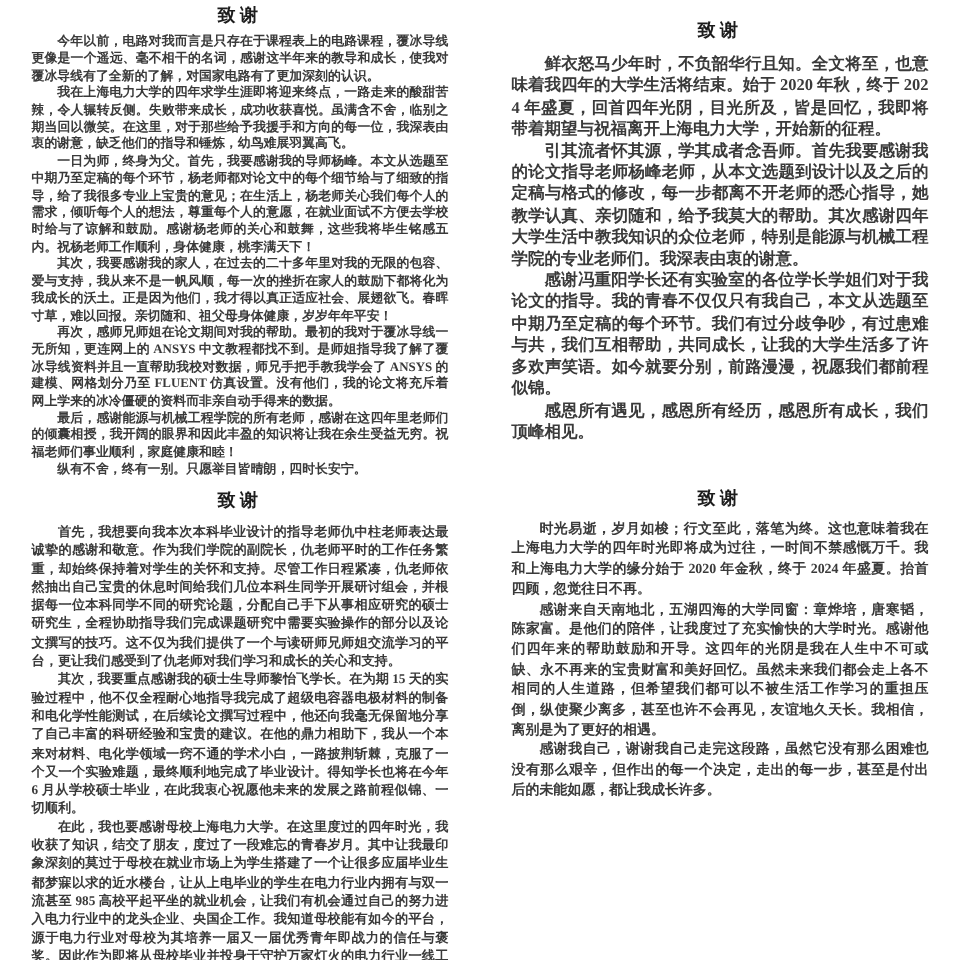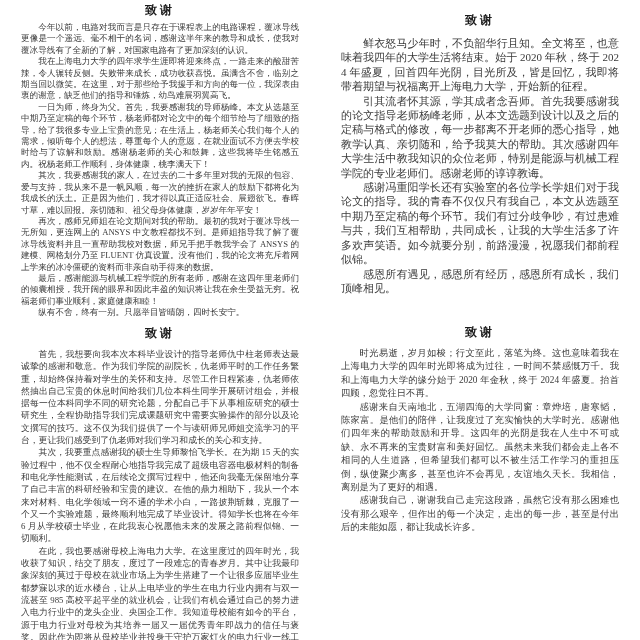--- a/index.html
+++ b/index.html
@@ -32,20 +32,21 @@
     font-size: 12px;
     letter-spacing: 3px;
     line-height: 14px;
   }
   .page p {
     margin: 0;
     color: #3a3a3a;
     text-align: justify;
     text-indent: 2em;
     word-break: break-all;
+    font-weight: bold;
   }
   
   .p-tl h2.title { padding-top: 3px; }
   .p-tl .body { margin-top: 5px; }
   .p-tl p { font-size: 8.6px; line-height: 11.4px; }
 
   .p-tr h2.title { padding-top: 13px; }
   .p-tr .body { margin-top: 9px; }
   .p-tr p { font-size: 11px; line-height: 14.4px; }
 
@@ -72,21 +73,21 @@
       <p>再次，感师兄师姐在论文期间对我的帮助。最初的我对于覆冰导线一无所知，更连网上的 ANSYS 中文教程都找不到。是师姐指导我了解了覆冰导线资料并且一直帮助我校对数据，师兄手把手教我学会了 ANSYS 的建模、网格划分乃至 FLUENT 仿真设置。没有他们，我的论文将充斥着网上学来的冰冷僵硬的资料而非亲自动手得来的数据。</p>
       <p>最后，感谢能源与机械工程学院的所有老师，感谢在这四年里老师们的倾囊相授，我开阔的眼界和因此丰盈的知识将让我在余生受益无穷。祝福老师们事业顺利，家庭健康和睦！</p>
       <p>纵有不舍，终有一别。只愿举目皆晴朗，四时长安宁。</p>
     </div>
   </section>
 
   <section class="page p-tr">
     <h2 class="title">致谢</h2>
     <div class="body">
       <p>鲜衣怒马少年时，不负韶华行且知。全文将至，也意味着我四年的大学生活将结束。始于 2020 年秋，终于 2024 年盛夏，回首四年光阴，目光所及，皆是回忆，我即将带着期望与祝福离开上海电力大学，开始新的征程。</p>
-      <p>引其流者怀其源，学其成者念吾师。首先我要感谢我的论文指导老师杨峰老师，从本文选题到设计以及之后的定稿与格式的修改，每一步都离不开老师的悉心指导，她教学认真、亲切随和，给予我莫大的帮助。其次感谢四年大学生活中教我知识的众位老师，特别是能源与机械工程学院的专业老师们。感谢老师的谆谆教诲。</p>
+      <p>引其流者怀其源，学其成者念吾师。首先我要感谢我的论文指导老师杨峰老师，从本文选题到设计以及之后的定稿与格式的修改，每一步都离不开老师的悉心指导，她教学认真、亲切随和，给予我莫大的帮助。其次感谢四年大学生活中教我知识的众位老师，特别是能源与机械工程学院的专业老师们。我深表由衷的谢意。</p>
       <p>感谢冯重阳学长还有实验室的各位学长学姐们对于我论文的指导。我的青春不仅仅只有我自己，本文从选题至中期乃至定稿的每个环节。我们有过分歧争吵，有过患难与共，我们互相帮助，共同成长，让我的大学生活多了许多欢声笑语。如今就要分别，前路漫漫，祝愿我们都前程似锦。</p>
       <p>感恩所有遇见，感恩所有经历，感恩所有成长，我们顶峰相见。</p>
     </div>
   </section>
 
   <section class="page p-bl">
     <h2 class="title">致谢</h2>
     <div class="body">
       <p>首先，我想要向我本次本科毕业设计的指导老师仇中柱老师表达最诚挚的感谢和敬意。作为我们学院的副院长，仇老师平时的工作任务繁重，却始终保持着对学生的关怀和支持。尽管工作日程紧凑，仇老师依然抽出自己宝贵的休息时间给我们几位本科生同学开展研讨组会，并根据每一位本科同学不同的研究论题，分配自己手下从事相应研究的硕士研究生，全程协助指导我们完成课题研究中需要实验操作的部分以及论文撰写的技巧。这不仅为我们提供了一个与读研师兄师姐交流学习的平台，更让我们感受到了仇老师对我们学习和成长的关心和支持。</p>
       <p>其次，我要重点感谢我的硕士生导师黎怡飞学长。在为期 15 天的实验过程中，他不仅全程耐心地指导我完成了超级电容器电极材料的制备和电化学性能测试，在后续论文撰写过程中，他还向我毫无保留地分享了自己丰富的科研经验和宝贵的建议。在他的鼎力相助下，我从一个本来对材料、电化学领域一窍不通的学术小白，一路披荆斩棘，克服了一个又一个实验难题，最终顺利地完成了毕业设计。得知学长也将在今年 6 月从学校硕士毕业，在此我衷心祝愿他未来的发展之路前程似锦、一切顺利。</p>

